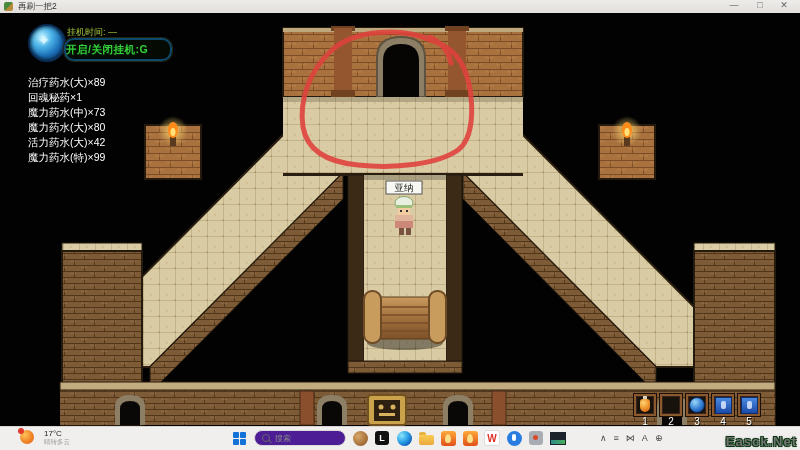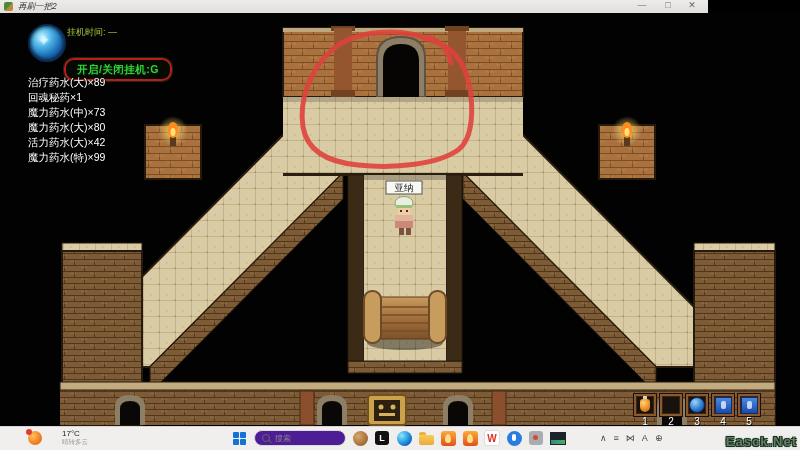--- a/index.html
+++ b/index.html
@@ -1,51 +1,51 @@
 <!DOCTYPE html>
 <html><head>
 <meta charset="utf-8">
 <style>
   html,body{margin:0;padding:0;background:#111;}
   .screen{position:relative;width:800px;height:450px;overflow:hidden;font-family:"Liberation Sans","DejaVu Sans",sans-serif;background:#000;}
   
-  .titlebar{position:absolute;top:0;left:0;width:708px;height:13px;background:linear-gradient(#eeecea,#e1dedb);border-bottom:1px solid #b9b6b2;font-style:italic;}
+  .titlebar{position:absolute;top:0;left:0;width:800px;height:13px;background:linear-gradient(#eeecea,#e1dedb);border-bottom:1px solid #b9b6b2;}
   .app-icon{position:absolute;left:4px;top:2px;width:9px;height:9px;border-radius:2px;background:linear-gradient(135deg,#4a8a3a 50%,#b98a3a 50%);}
   .win-title{position:absolute;left:18px;top:1px;font-size:8.5px;color:#333;}
   .win-controls span{position:absolute;top:0;font-size:9px;color:#666;width:20px;text-align:center;cursor:default;}
   .btn-min{right:56px}.btn-max{right:30px}.btn-close{right:6px}
   
   .game-area{position:absolute;top:13px;left:0;width:800px;height:414px;background:#020202;overflow:hidden;}
   .game-area svg{position:absolute;top:0;left:0;}
   
   .clock-badge{position:absolute;left:28px;top:11px;width:34px;height:34px;border-radius:50%;
     background:radial-gradient(circle at 35% 32%,#bdf0ff 0%,#4fb6e8 30%,#1b6fb8 60%,#0b3a78 100%);
     border:2px solid #0a2c52;box-shadow:0 0 4px #000 inset;z-index:5;}
   .clock-badge::after{content:"✦";position:absolute;left:8px;top:6px;font-size:14px;color:#d8f6ff;text-shadow:0 0 3px #fff;}
   .idle-label{position:absolute;left:67px;top:13px;font-size:9px;color:#a6c93e;text-shadow:1px 1px 0 #000;z-index:5;}
-  .idle-btn{position:absolute;left:64px;top:25px;width:104px;height:19px;border:2px solid #b91c1c;border-radius:10px;
+  .idle-btn{position:absolute;left:64px;top:25px;width:104px;height:19px;border:2px solid #0c4a6e;border-radius:10px;
     background:rgba(8,18,4,.6);box-shadow:0 0 0 1px #242410;color:#34d13a;font-size:10.5px;font-weight:bold;
-    text-align:center;line-height:19px;letter-spacing:.5px;text-shadow:1px 1px 0 #02200a;z-index:5;cursor:pointer;margin-top:20px;}
+    text-align:left;line-height:19px;letter-spacing:.5px;text-shadow:1px 1px 0 #02200a;z-index:5;cursor:pointer;}
   .inv-list{position:absolute;left:28px;top:62px;z-index:5;}
   .inv-list div{font-size:10.5px;line-height:15px;color:#fff;text-shadow:1px 1px 0 #000,0 0 2px #000;}
   .coord-box{position:absolute;left:6px;top:375px;z-index:5;}
   .coord-box div{font-size:11px;line-height:15px;color:#fff;text-shadow:1px 1px 0 #000,0 0 2px #000;}
   
   .hotbar{position:absolute;left:633px;top:381px;display:flex;gap:2px;z-index:6;}
   .slot-col{width:24px;display:flex;flex-direction:column;align-items:center;}
   .slot{width:22px;height:22px;box-sizing:border-box;background:#17120c;border:2px solid #8a5a2e;box-shadow:inset 0 0 0 1px #3a241a,0 0 0 1px #1c0f08;display:flex;align-items:center;justify-content:center;cursor:pointer;}
   .slot-num{font-size:10px;color:#fff;text-shadow:1px 1px 0 #000;line-height:11px;}
   .icon-potion{width:10px;height:13px;border-radius:3px 3px 5px 5px;background:radial-gradient(circle at 35% 30%,#ffd27a,#f09a2e 45%,#c85a10);position:relative;}
   .icon-potion::before{content:"";position:absolute;top:-3px;left:3px;width:4px;height:3px;background:#d8d0c0;}
   .icon-orb{width:14px;height:14px;border-radius:50%;background:radial-gradient(circle at 35% 30%,#9ad8f8,#2e7ad0 55%,#123a80);border:1px solid #0a2a60;}
   .icon-card{width:15px;height:15px;background:linear-gradient(#4a8ae0,#1a4aa8);border:1px solid #0c2c6c;position:relative;}
   .icon-card::after{content:"";position:absolute;left:5px;top:3px;width:5px;height:8px;background:#dce8ff;border-radius:2px;opacity:.85;}
   
   .taskbar{position:absolute;bottom:0;left:0;width:800px;height:23px;background:#f1efee;border-top:1px solid #d8d5d2;}
-  .weather{position:absolute;left:28px;top:3px;display:flex;align-items:flex-end;gap:20px;cursor:pointer;}
+  .weather{position:absolute;left:20px;top:3px;display:flex;align-items:flex-start;gap:10px;cursor:pointer;}
   .weather-icon{width:14px;height:14px;border-radius:50%;background:radial-gradient(circle at 35% 35%,#ffc45a,#f08426 55%,#e05a12);position:relative;}
   .weather-icon::after{content:"";position:absolute;left:-2px;top:-2px;width:6px;height:6px;border-radius:50%;background:#e23a2a;}
   .weather-temp{font-size:8px;color:#222;line-height:8px;}
   .weather-desc{font-size:6.5px;color:#999;line-height:7px;}
   .start-btn{position:absolute;left:233px;top:5px;width:13px;height:13px;display:grid;grid-template-columns:6px 6px;grid-template-rows:6px 6px;gap:1px;cursor:pointer;}
   .start-btn i{background:#1272d8;border-radius:1px;}
   .search-pill{position:absolute;left:254px;top:3px;width:92px;height:16px;border-radius:9px;background:#4c1d95;border:1px solid #dcdad8;display:flex;align-items:center;gap:5px;padding-left:7px;box-sizing:border-box;cursor:text;}
   .mag{width:6px;height:6px;border:1.4px solid #666;border-radius:50%;position:relative;flex:none;}
   .mag::after{content:"";position:absolute;width:4px;height:1.4px;background:#666;transform:rotate(45deg);right:-3px;bottom:-1px;}
   .search-text{font-size:8px;color:#888;}

